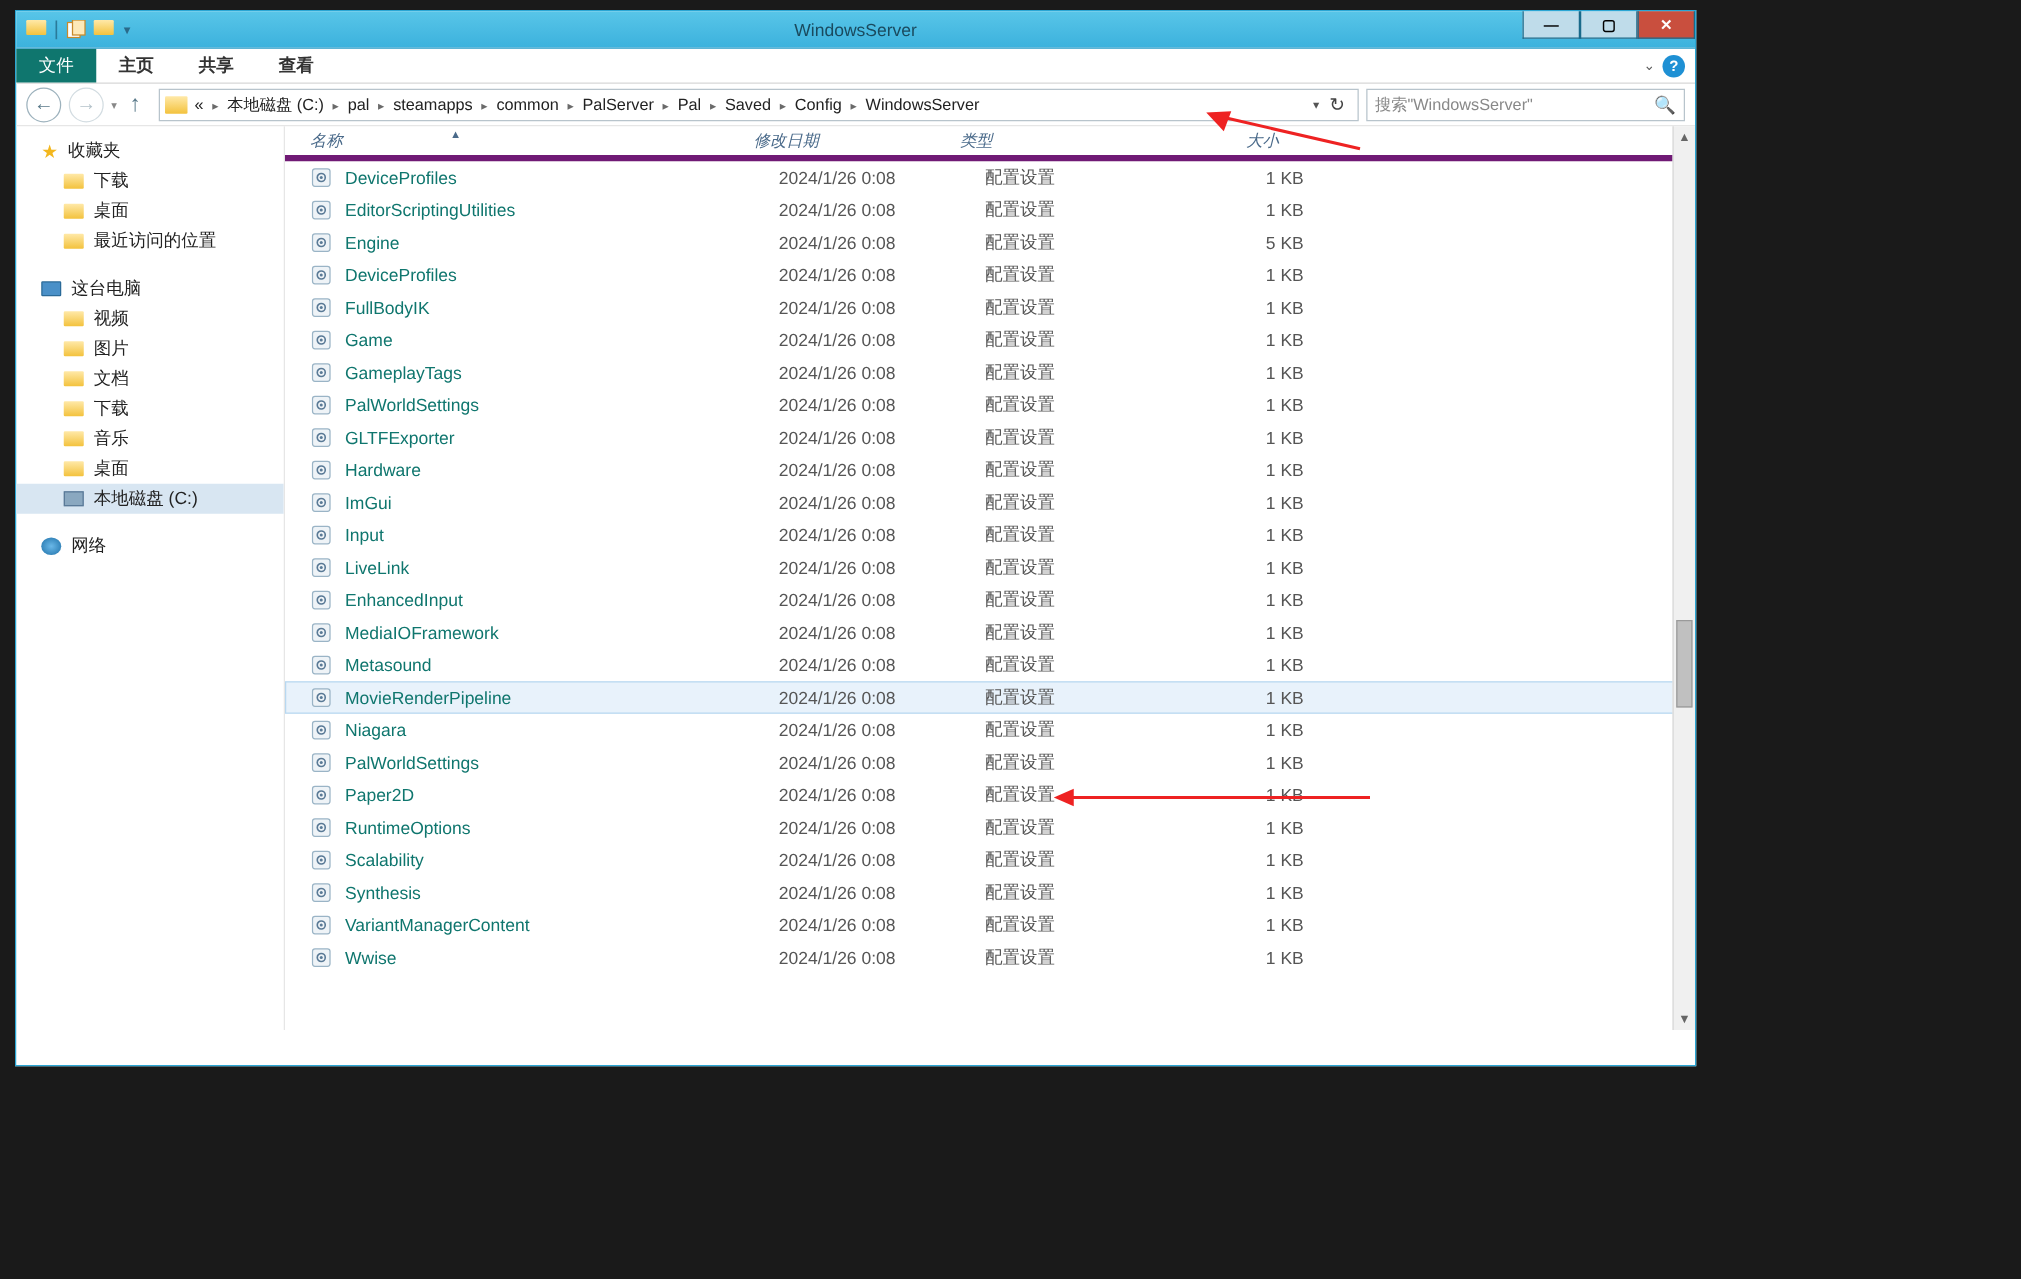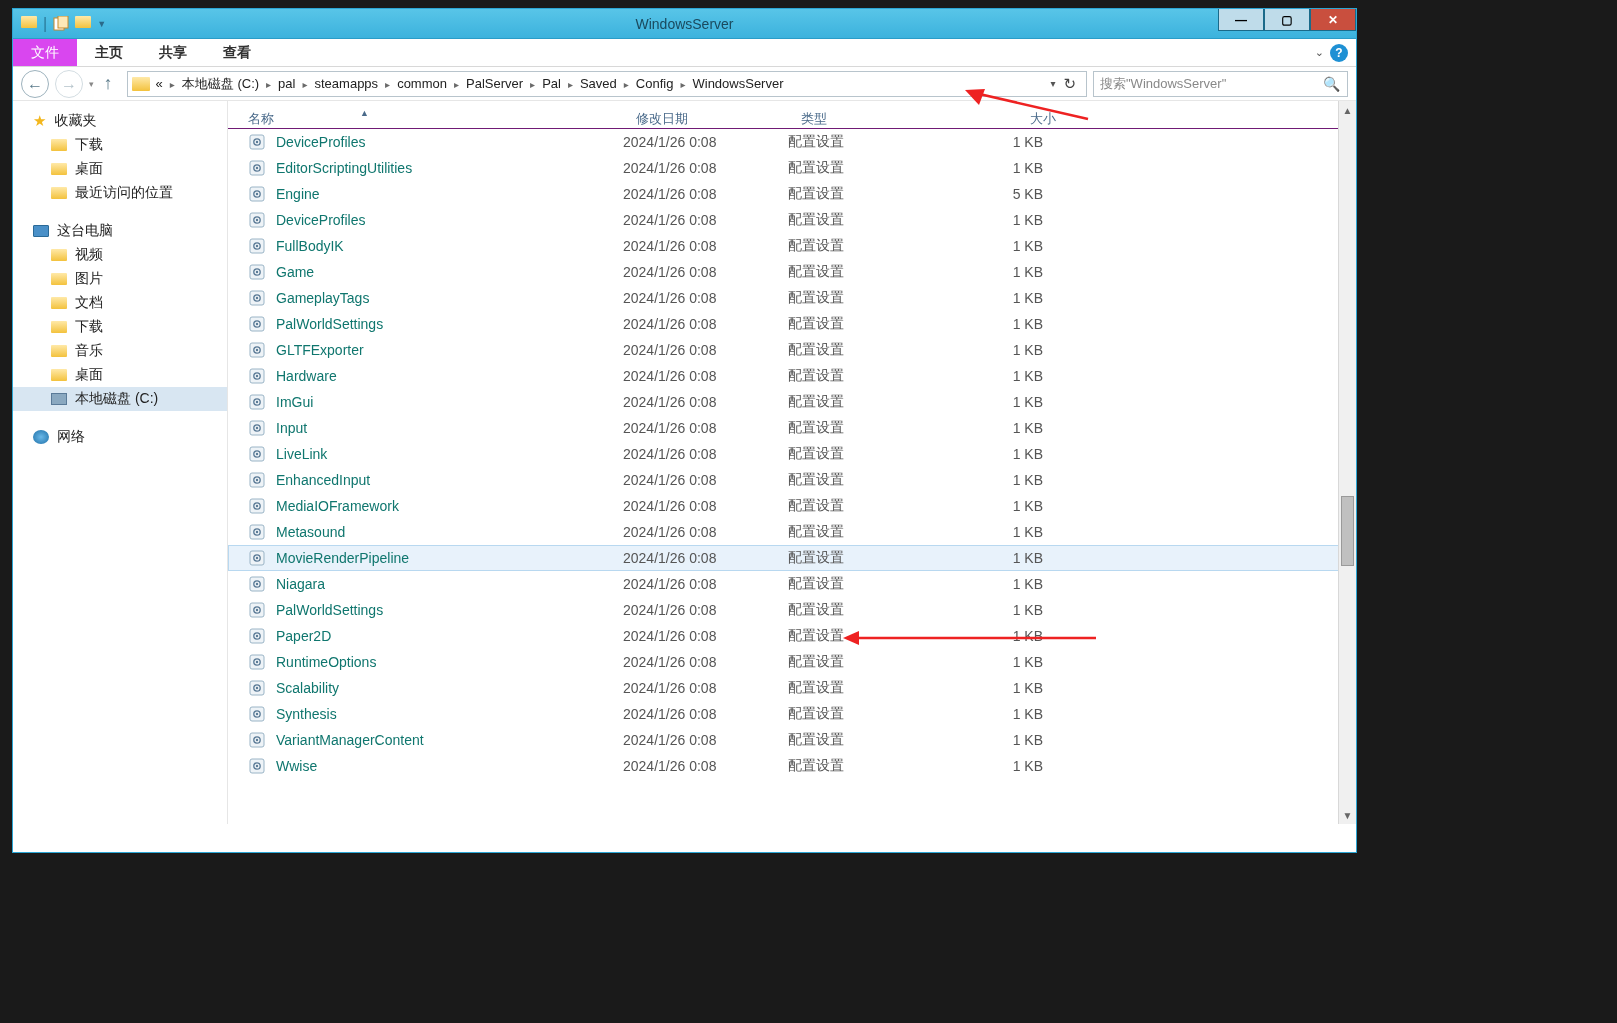--- a/index.html
+++ b/index.html
@@ -11,21 +11,21 @@
 .titlebar-left { display: flex; gap: 6px; padding: 0 8px; align-items: center; }
 .qat-icon { width: 16px; height: 16px; display: inline-block; }
 .titlebar-title { position: absolute; left: 0; right: 0; text-align: center; font-size: 14px; color: #1a4a5e; pointer-events: none; }
 .win-controls { position: absolute; right: 0; top: 0; display: flex; }
 .win-btn { width: 46px; height: 22px; display: flex; align-items: center; justify-content: center; font-size: 12px; font-weight: bold; border: 1px solid #1a6a8a; border-top: none; }
 .win-btn.min { background: #bfdcea; }
 .win-btn.max { background: #bfdcea; }
 .win-btn.close { background: #c94f3e; color: #fff; }
 
 .ribbon-row { height: 28px; background: #fff; display: flex; align-items: stretch; border-bottom: 1px solid #d8d8d8; }
-.file-tab { background: #d946ef; color: #fff; padding: 0 18px; display: flex; align-items: center; font-size: 14px; }
+.file-tab { background: #0f766e; color: #fff; padding: 0 18px; display: flex; align-items: center; font-size: 14px; }
 .ribbon-tab { padding: 0 18px; display: flex; align-items: center; font-size: 14px; color: #333; font-weight: bold; }
 .ribbon-right { margin-left: auto; display: flex; align-items: center; padding-right: 8px; gap: 6px; }
 .chevron-exp { font-size: 11px; color: #555; }
 .help-icon { width: 18px; height: 18px; border-radius: 50%; background: #1e90d4; color: #fff; display: flex; align-items: center; justify-content: center; font-size: 12px; font-weight: bold; }
 
 .nav-row { height: 34px; display: flex; align-items: center; padding: 0 8px; gap: 6px; border-bottom: 1px solid #e6e6e6; }
 .nav-arrow { width: 28px; height: 28px; border-radius: 50%; border: 1px solid #9db2bd; display: flex; align-items: center; justify-content: center; color: #5a7a8a; font-size: 16px; }
 .nav-arrow.disabled { opacity: .45; }
 .nav-up { color: #5a7a8a; font-size: 18px; padding: 0 4px; }
 
@@ -49,23 +49,23 @@
 .nav-item { display: flex; align-items: center; gap: 8px; padding: 2px 0 2px 38px; font-size: 14px; color: #222; height: 24px; }
 .nav-item.root { padding-left: 20px; }
 .nav-item.sel { background: #d8e6f2; }
 .star-ico { color: #f3b71e; font-size: 15px; }
 .folder-blue { width: 16px; height: 12px; background: linear-gradient(#ffe9a8, #f3c23d); border-radius: 1px; }
 .pc-ico { width: 16px; height: 12px; background: #4a90c8; border: 1px solid #2a6a98; border-radius: 1px; }
 .drive-ico { width: 16px; height: 12px; background: #8aa8c0; border: 1px solid #5a7a98; }
 .net-ico { width: 16px; height: 14px; border-radius: 50%; background: radial-gradient(#6ab8e8, #1e70a8); }
 
 .content { flex: 1; position: relative; }
-.cols-header { height: 28px; border-bottom: 1px solid #701a75; display: flex; align-items: flex-end; font-size: 13px; color: #4a6a8a; padding-left: 20px; }
+.cols-header { height: 28px; border-bottom: 5px solid #701a75; display: flex; align-items: center; font-size: 13px; color: #4a6a8a; padding-left: 20px; font-style: italic; }
 .col-name { width: 355px; display: flex; align-items: center; gap: 6px; }
-.col-date { width: 165px; margin-left: 33px; }
+.col-date { width: 165px; }
 .col-type { width: 170px; }
 .col-size { width: 95px; text-align: right; padding-right: 10px; }
 .sort-arrow { font-size: 9px; color: #4a6a8a; }
 
 .file-list { overflow-y: auto; height: calc(100% - 28px); }
 .file-row { height: 26px; display: flex; align-items: center; padding-left: 20px; font-size: 14px; color: #222; }
 .file-row.hover { background: #e8f2fb; border: 1px solid #b8d8f0; padding-left: 19px; }
 .file-ico { width: 18px; height: 18px; margin-right: 10px; display: inline-flex; align-items: center; justify-content: center; }
 .gear-svg { width: 16px; height: 16px; }
 .f-name { width: 327px; color: #0f766e; }

